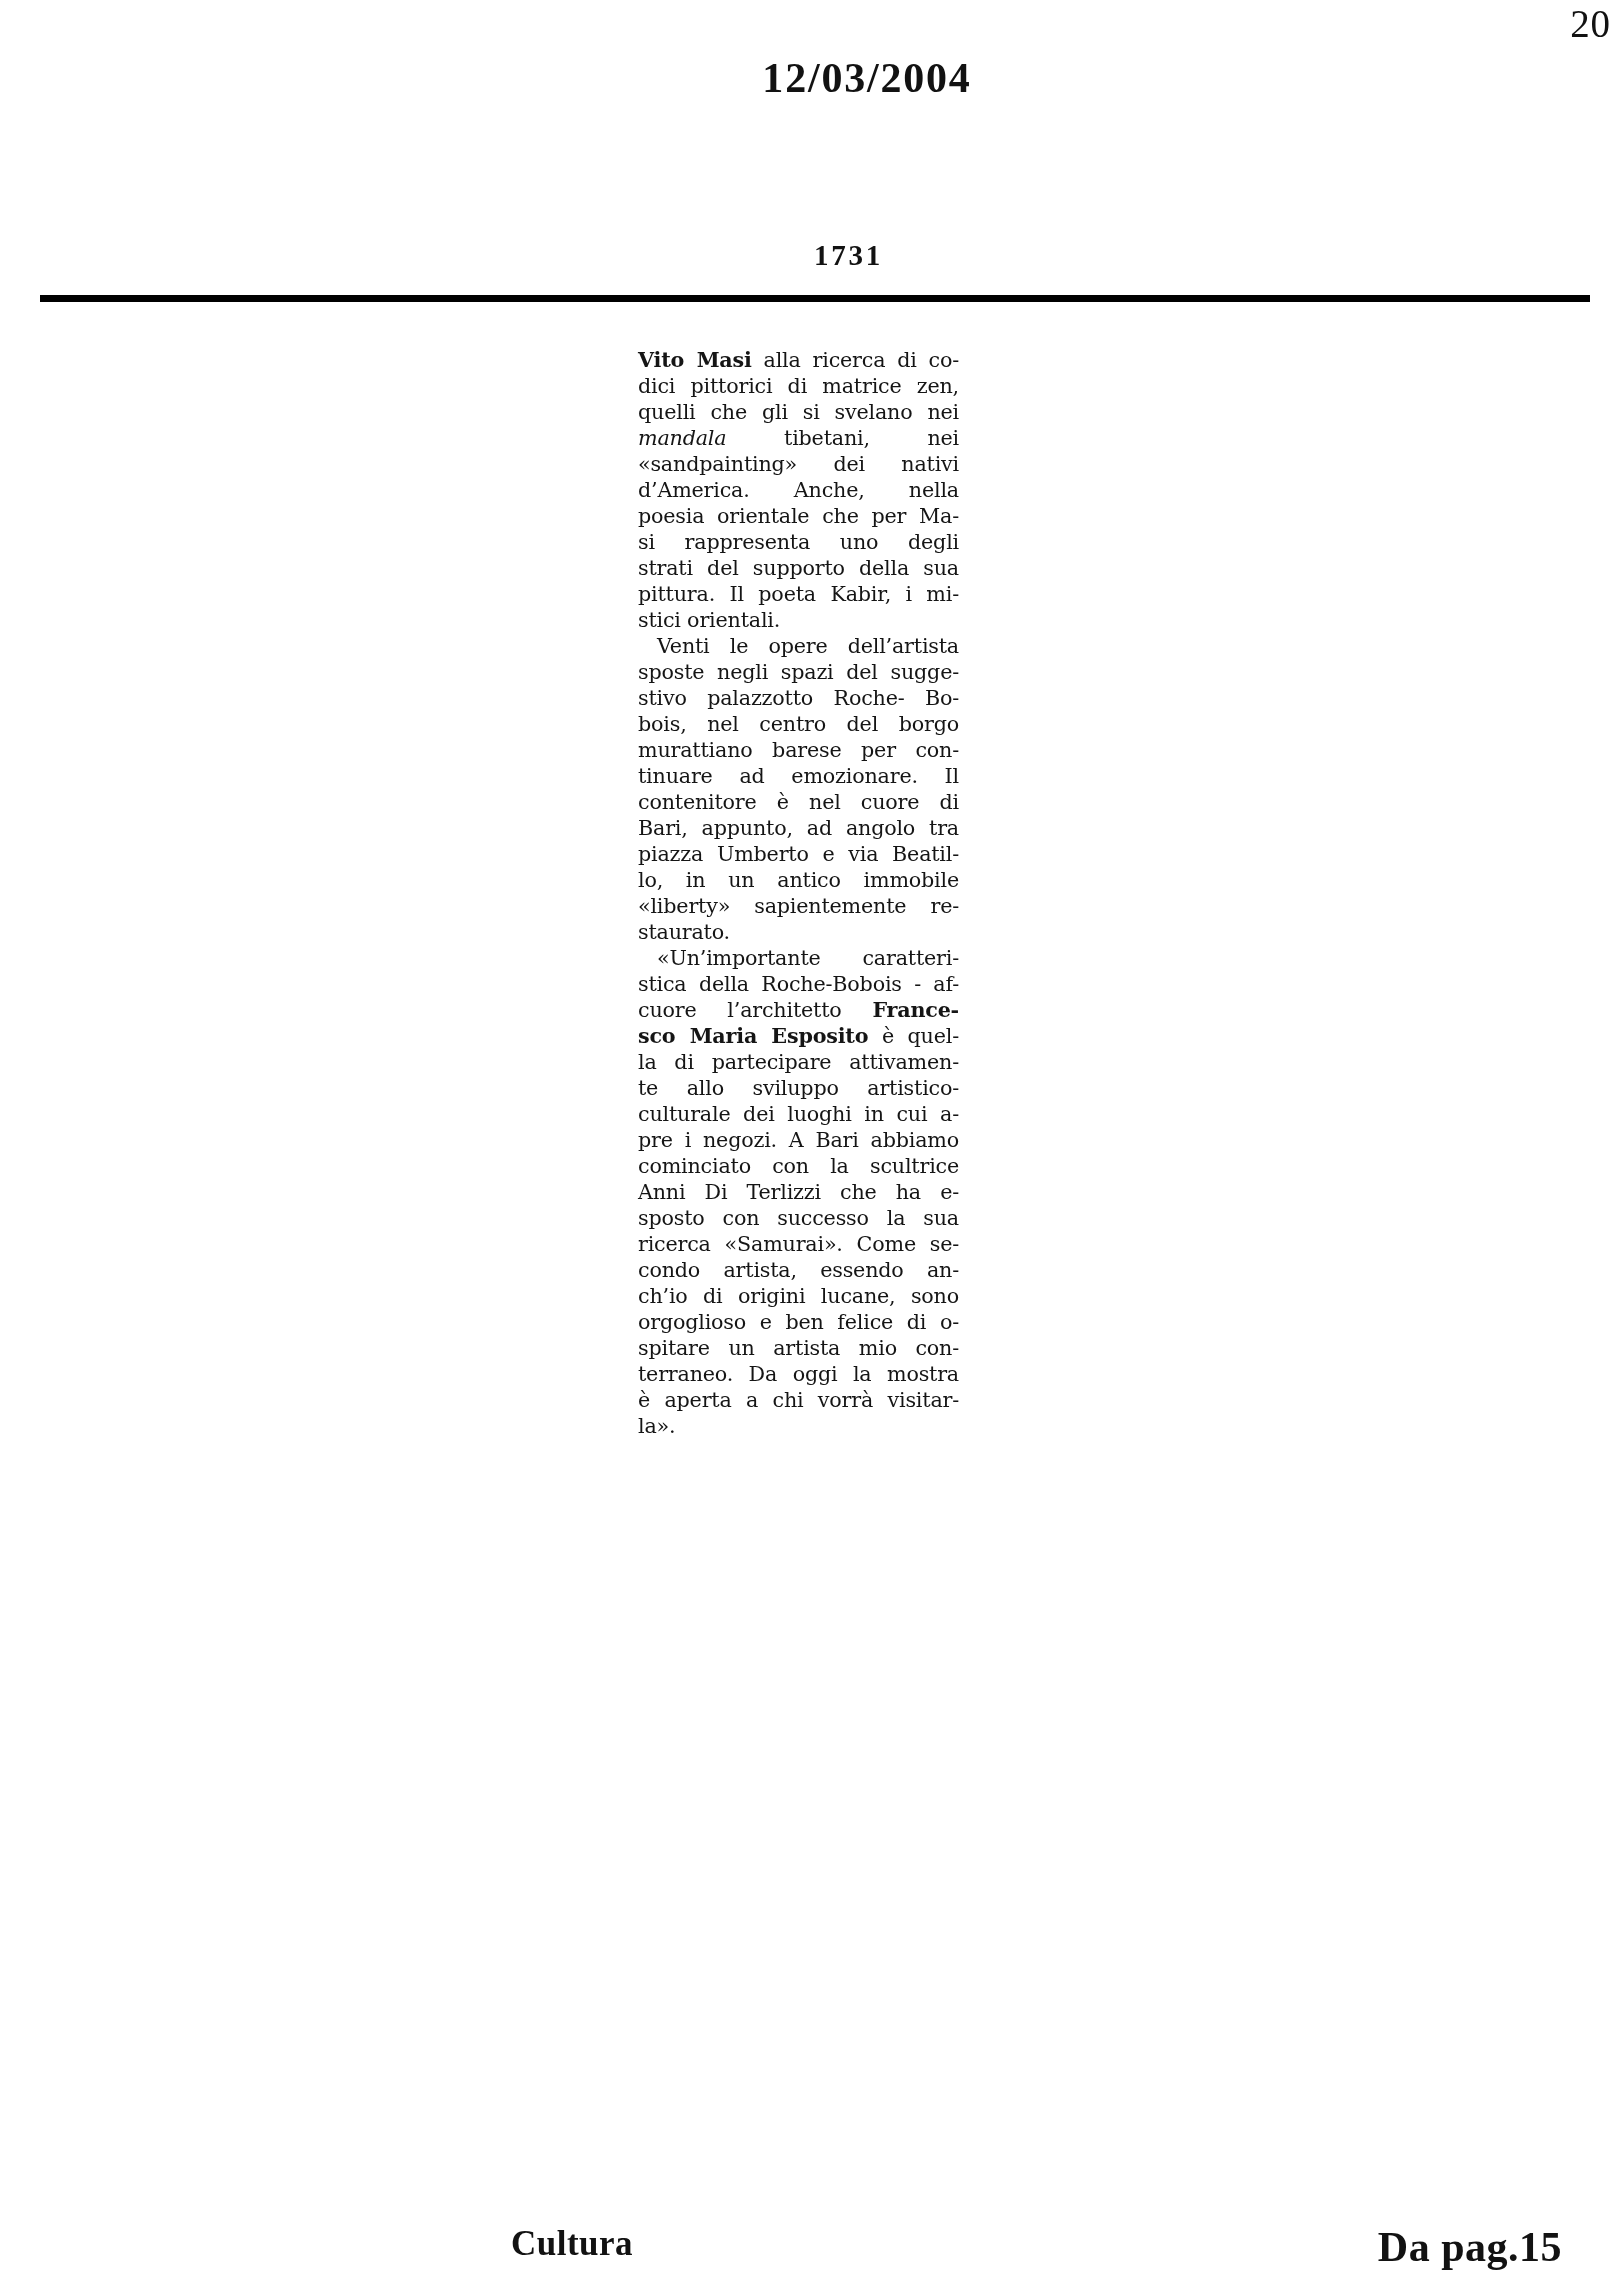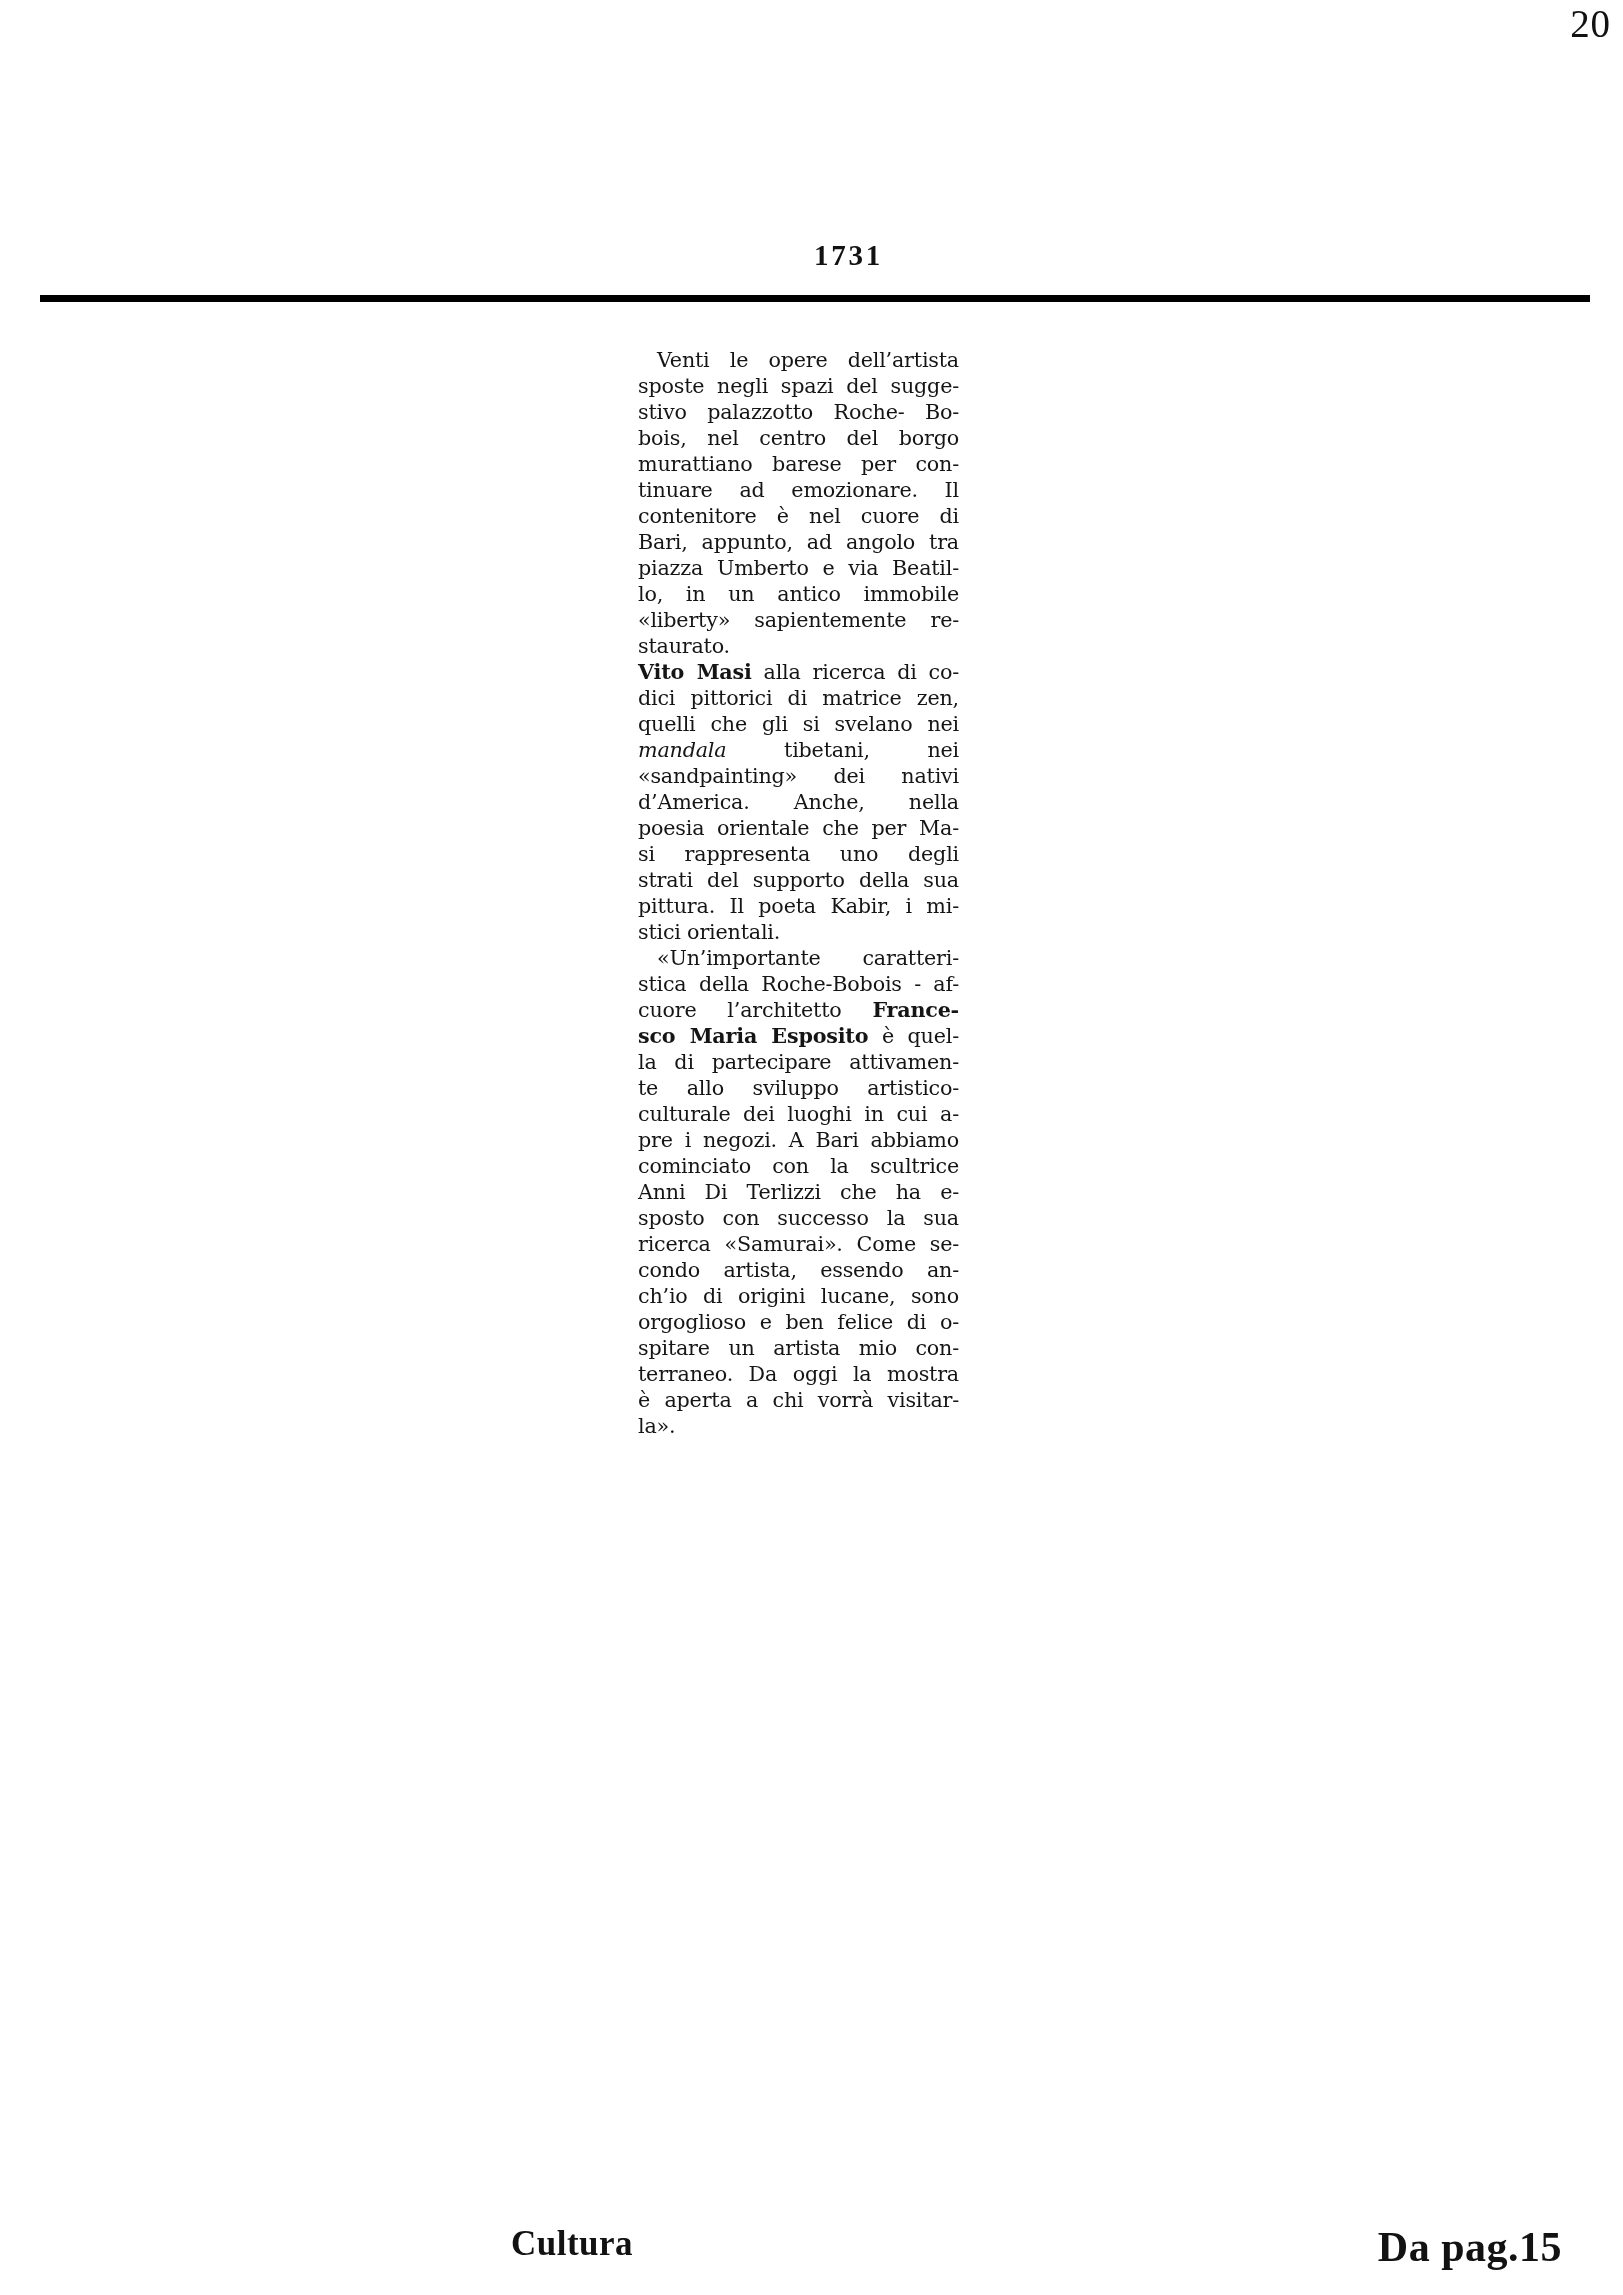--- a/index.html
+++ b/index.html
@@ -113,53 +113,54 @@
     letter-spacing: 0.5px;
   }
 </style>
 </head>
 <body>
 
 <div class="page">
 
   <div class="page-number">20</div>
 
+  <div class="hdr-date">12/03/2004</div>
 
 
   <div class="hdr-edition">1731</div>
 
   <div class="rule"></div>
 
   <div class="article" id="article">
+      <div class="paragraph">
+        <div class="line"><span class="b">Vito Masi</span><span> alla ricerca di co-</span></div>
+        <div class="line"><span>dici pittorici di matrice zen,</span></div>
+        <div class="line"><span>quelli che gli si svelano nei</span></div>
+        <div class="line"><span class="i">mandala</span><span> tibetani, nei</span></div>
+        <div class="line"><span>«sandpainting» dei nativi</span></div>
+        <div class="line"><span>d’America. Anche, nella</span></div>
+        <div class="line"><span>poesia orientale che per Ma-</span></div>
+        <div class="line"><span>si rappresenta uno degli</span></div>
+        <div class="line"><span>strati del supporto della sua</span></div>
+        <div class="line"><span>pittura. Il poeta Kabir, i mi-</span></div>
+        <div class="line last"><span>stici orientali.</span></div>
+      </div>
       <div class="paragraph">
         <div class="line indent"><span>Venti le opere dell’artista</span></div>
         <div class="line"><span>sposte negli spazi del sugge-</span></div>
         <div class="line"><span>stivo palazzotto Roche- Bo-</span></div>
         <div class="line"><span>bois, nel centro del borgo</span></div>
         <div class="line"><span>murattiano barese per con-</span></div>
         <div class="line"><span>tinuare ad emozionare. Il</span></div>
         <div class="line"><span>contenitore è nel cuore di</span></div>
         <div class="line"><span>Bari, appunto, ad angolo tra</span></div>
         <div class="line"><span>piazza Umberto e via Beatil-</span></div>
         <div class="line"><span>lo, in un antico immobile</span></div>
         <div class="line"><span>«liberty» sapientemente re-</span></div>
         <div class="line last"><span>staurato.</span></div>
-      </div>
-      <div class="paragraph">
-        <div class="line"><span class="b">Vito Masi</span><span> alla ricerca di co-</span></div>
-        <div class="line"><span>dici pittorici di matrice zen,</span></div>
-        <div class="line"><span>quelli che gli si svelano nei</span></div>
-        <div class="line"><span class="i">mandala</span><span> tibetani, nei</span></div>
-        <div class="line"><span>«sandpainting» dei nativi</span></div>
-        <div class="line"><span>d’America. Anche, nella</span></div>
-        <div class="line"><span>poesia orientale che per Ma-</span></div>
-        <div class="line"><span>si rappresenta uno degli</span></div>
-        <div class="line"><span>strati del supporto della sua</span></div>
-        <div class="line"><span>pittura. Il poeta Kabir, i mi-</span></div>
-        <div class="line last"><span>stici orientali.</span></div>
       </div>
       <div class="paragraph">
         <div class="line indent"><span>«Un’importante caratteri-</span></div>
         <div class="line"><span>stica della Roche-Bobois - af-</span></div>
         <div class="line"><span>cuore l’architetto </span><span class="b">France-</span></div>
         <div class="line"><span class="b">sco Maria Esposito</span><span> è quel-</span></div>
         <div class="line"><span>la di partecipare attivamen-</span></div>
         <div class="line"><span>te allo sviluppo artistico-</span></div>
         <div class="line"><span>culturale dei luoghi in cui a-</span></div>
         <div class="line"><span>pre i negozi. A Bari abbiamo</span></div>

